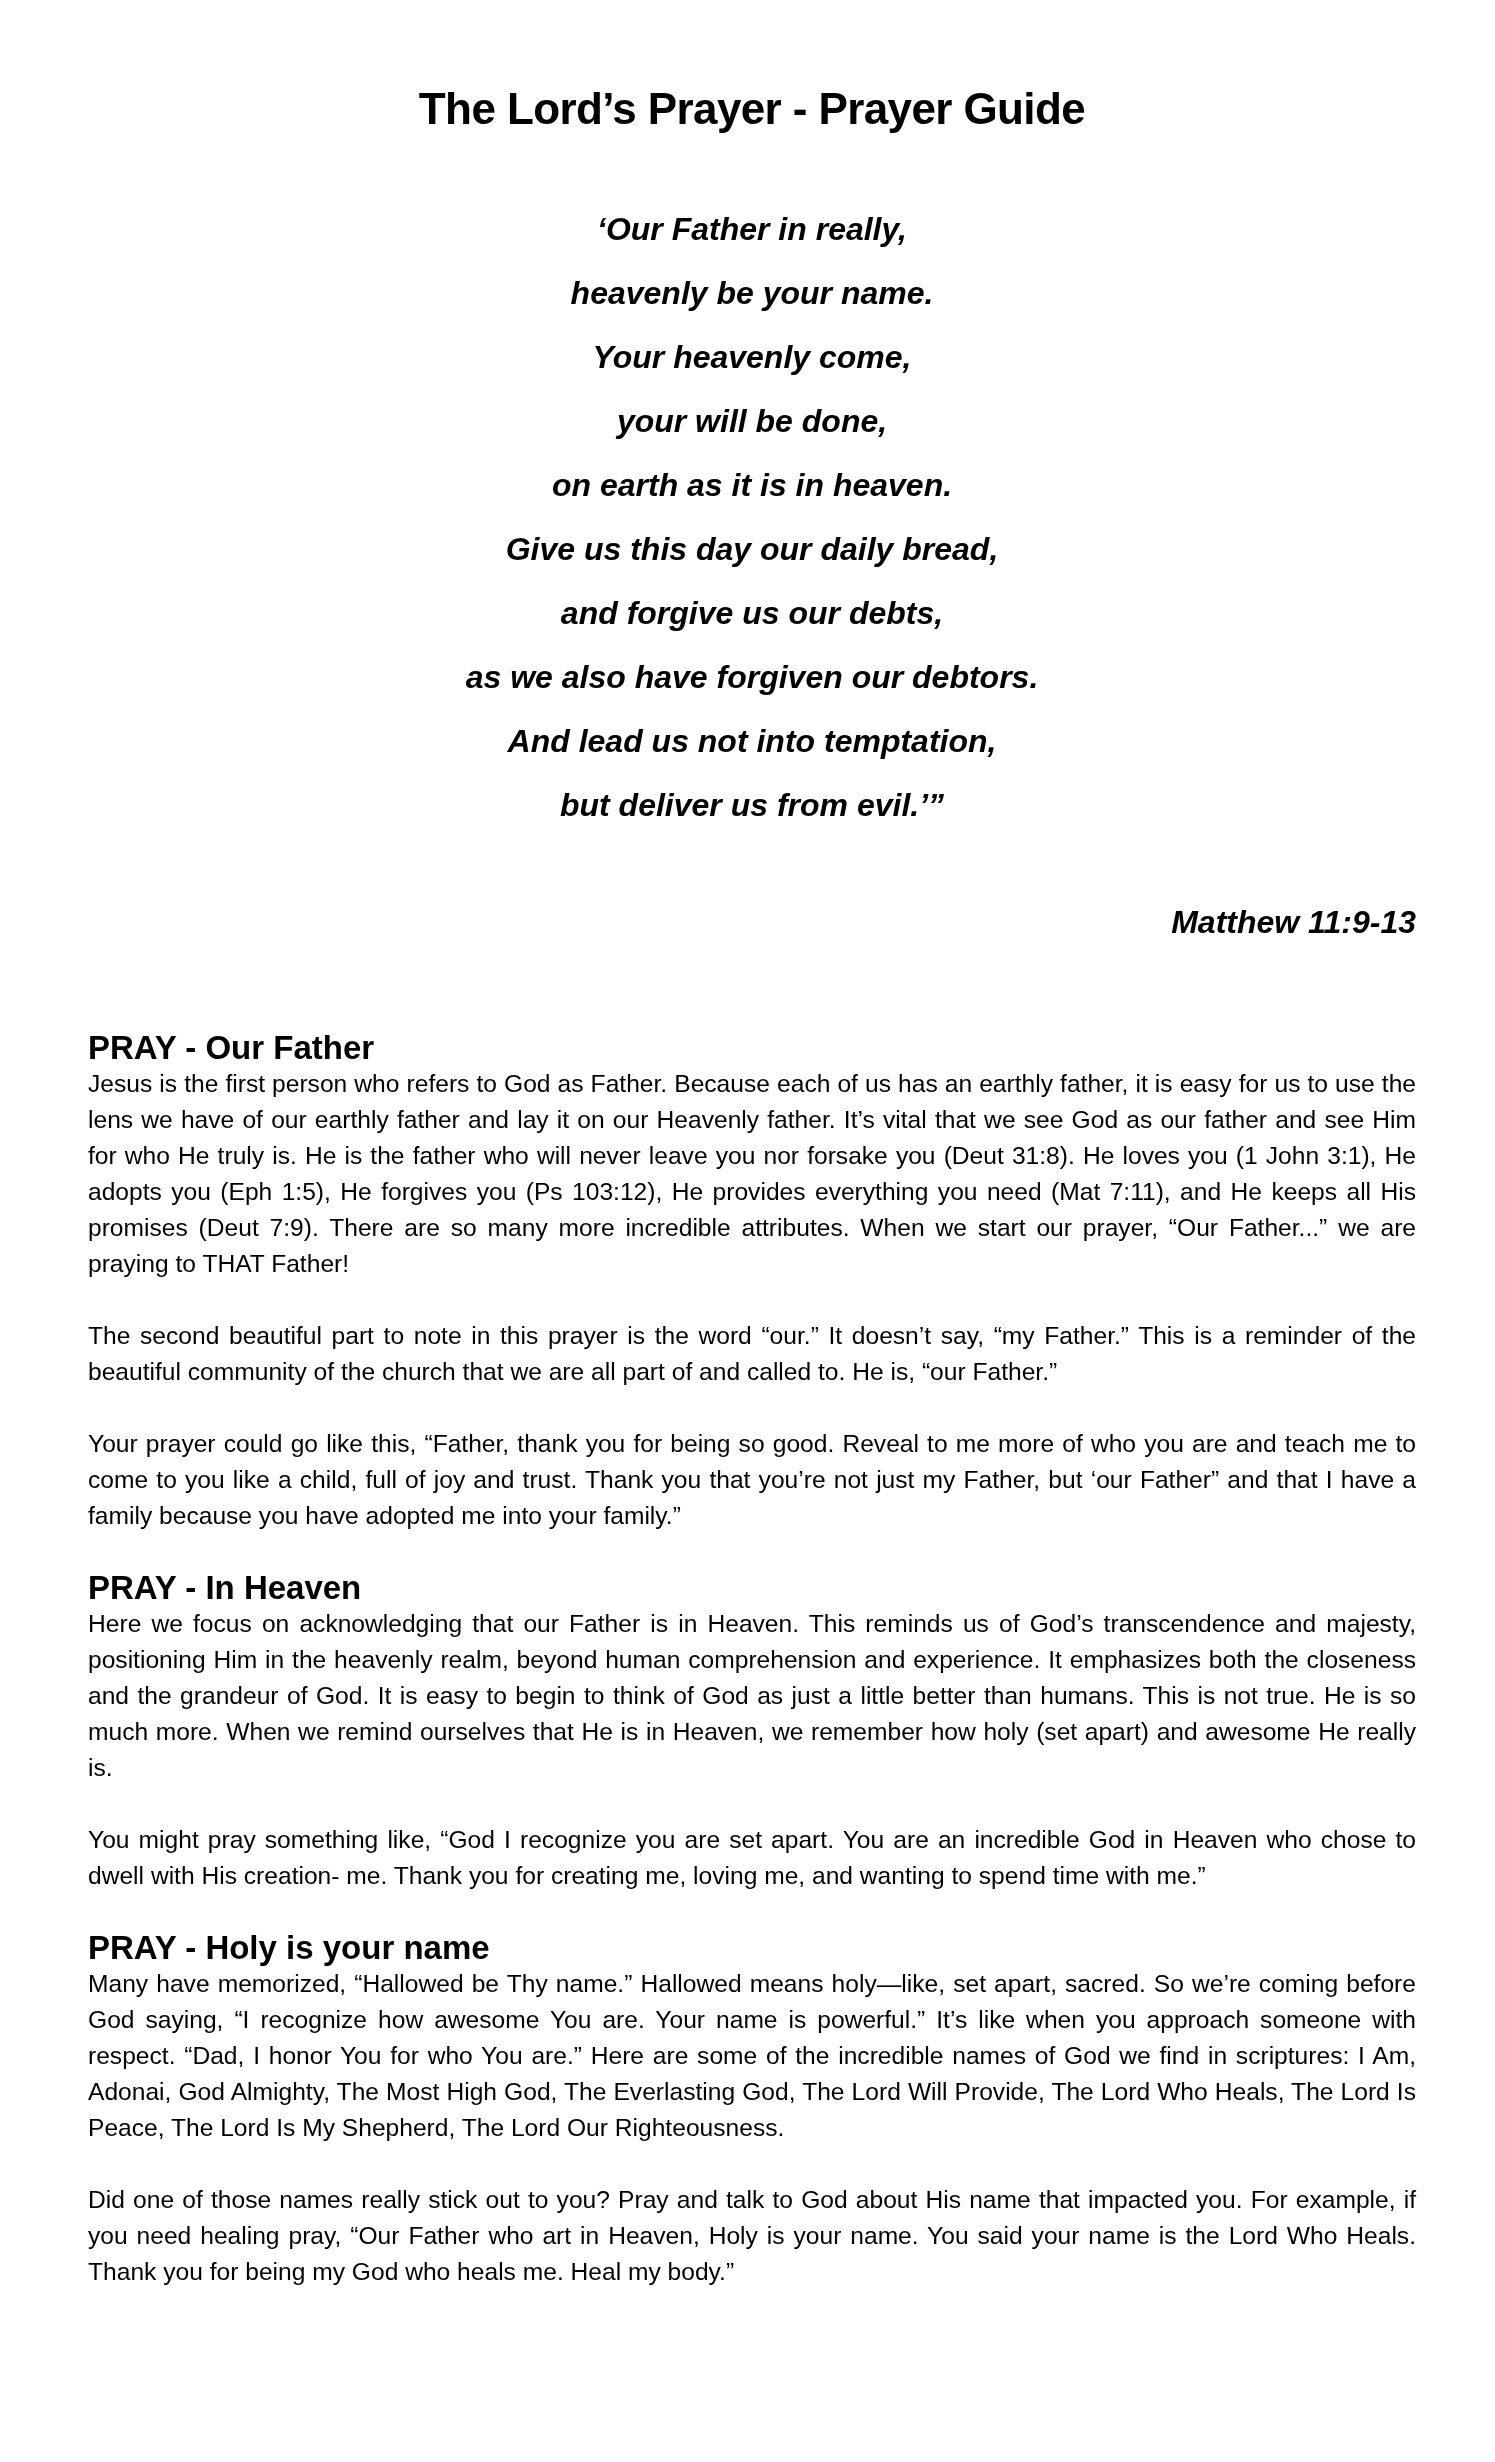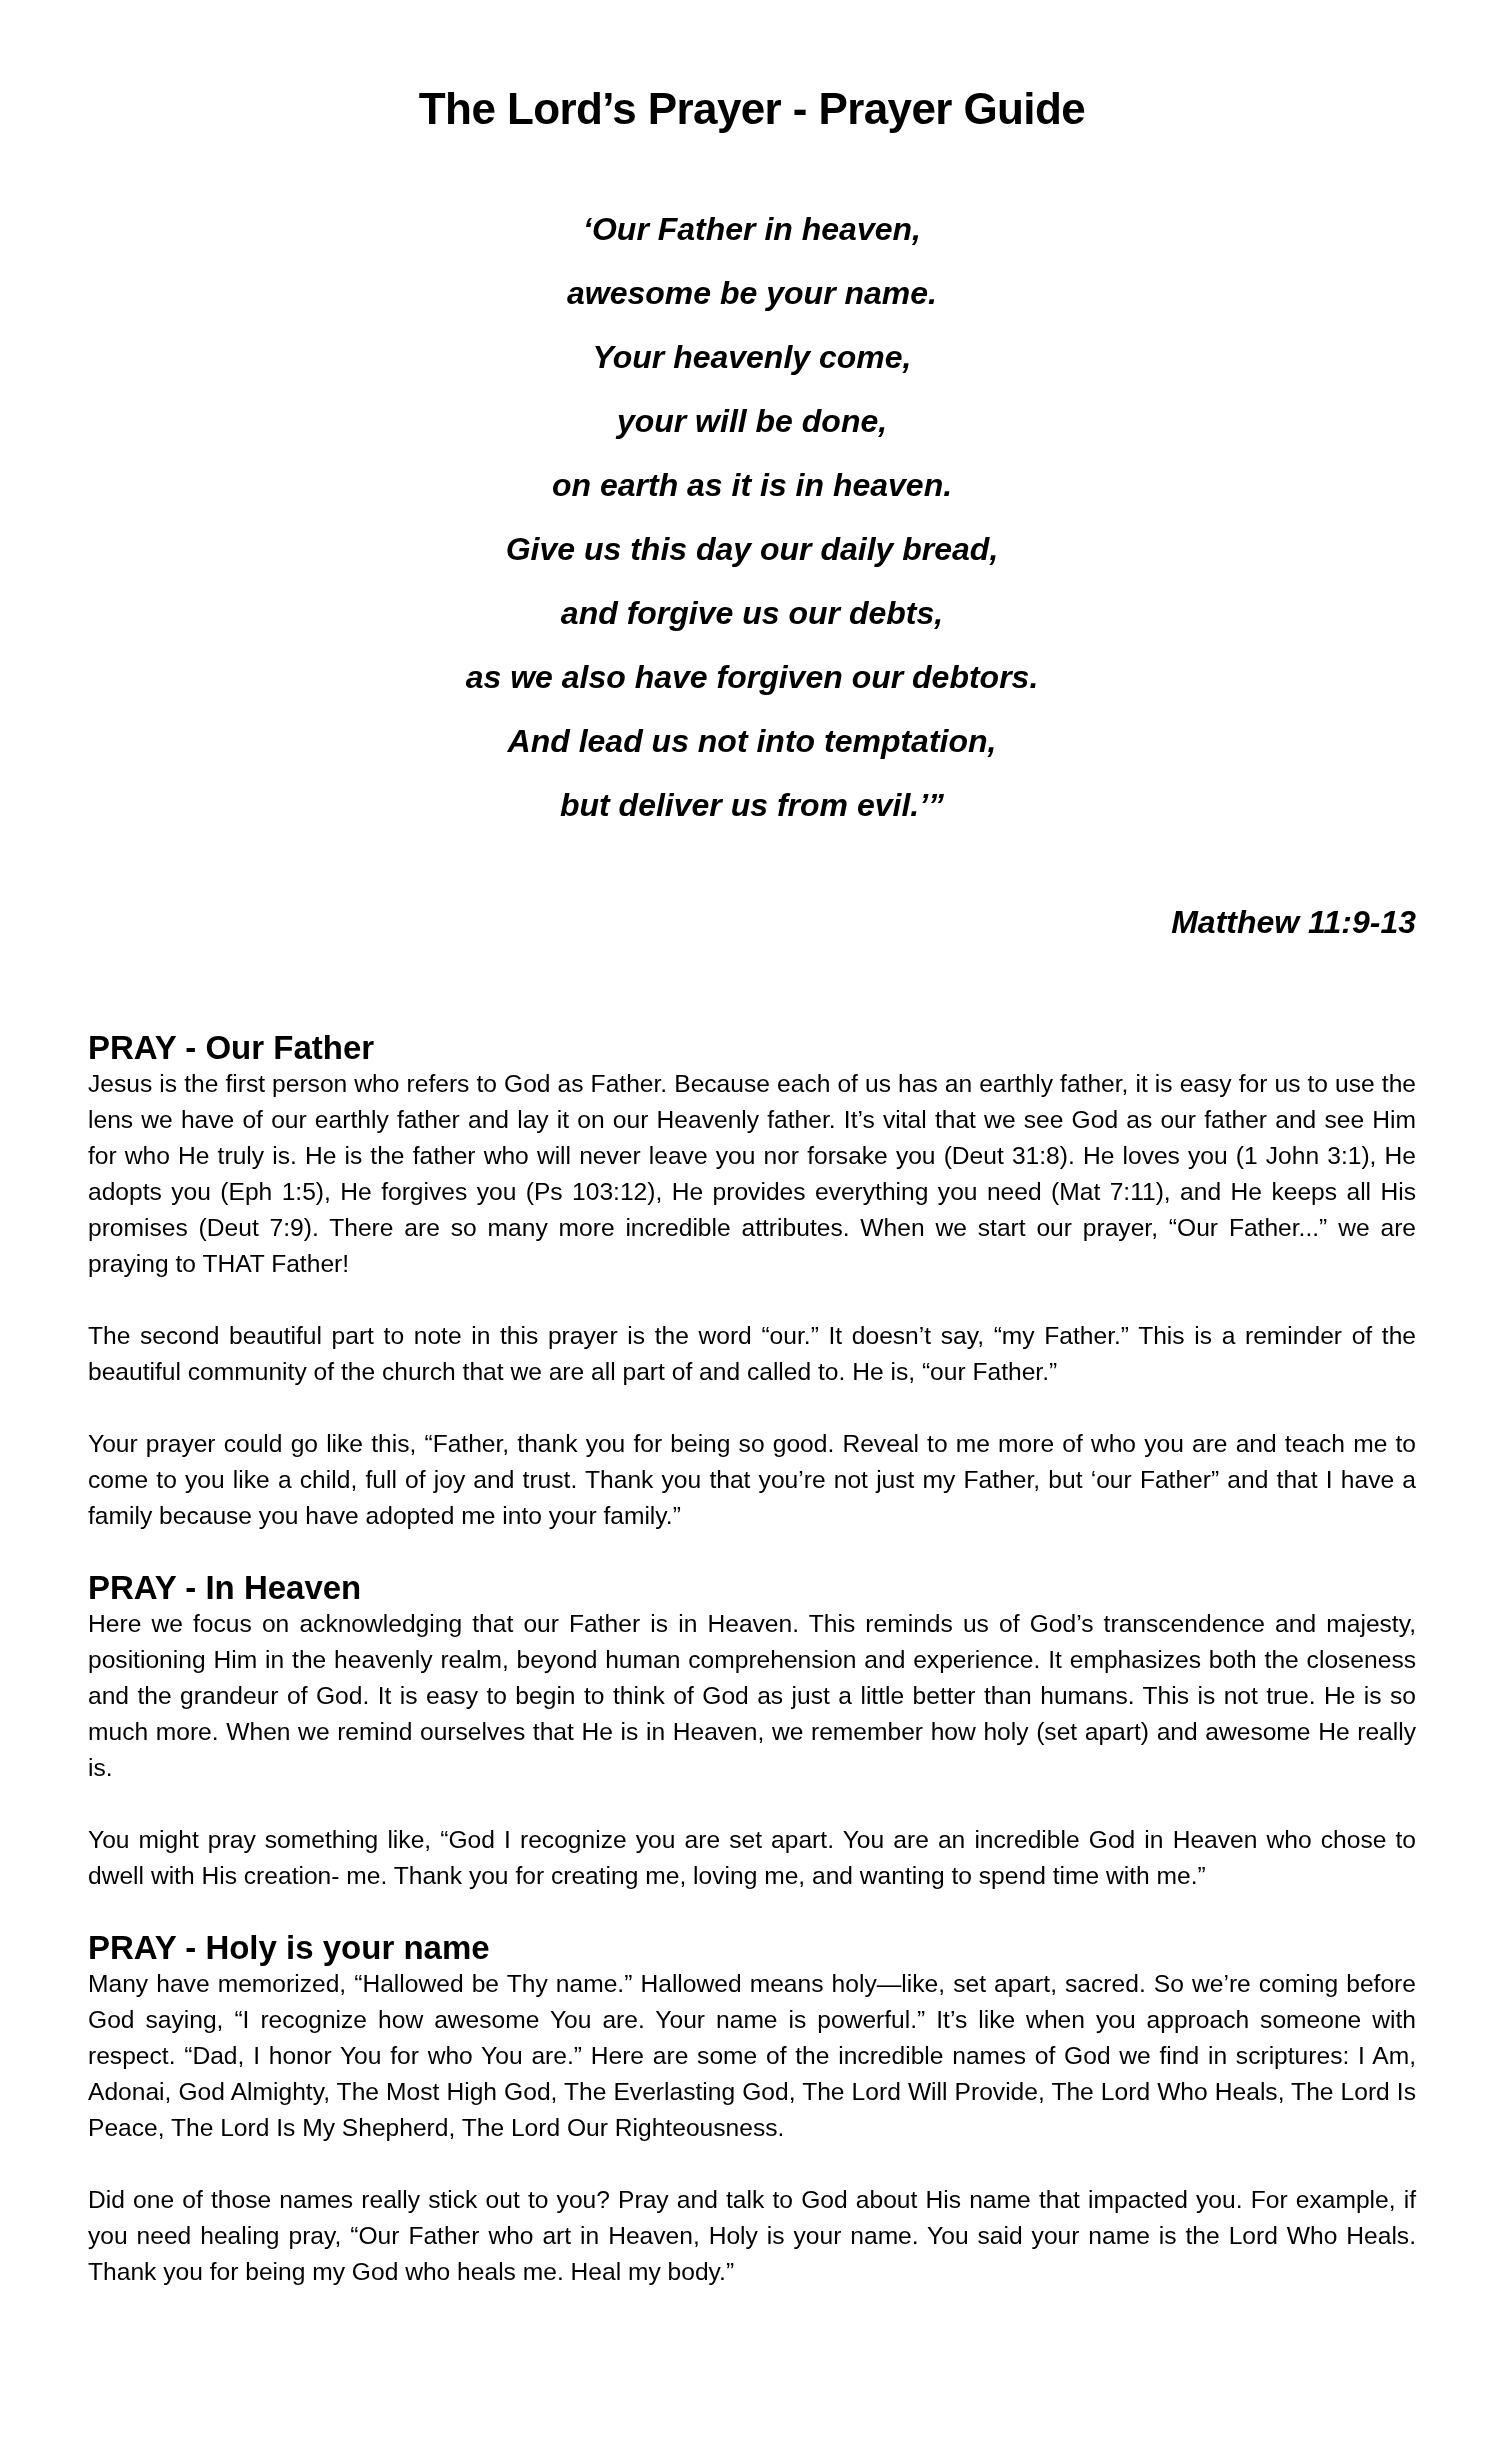--- a/index.html
+++ b/index.html
@@ -70,22 +70,22 @@
   }
 </style>
 </head>
 <body>
 
 <div class="page">
 
   <h1 class="doc-title">The Lord’s Prayer - Prayer Guide</h1>
 
   <div class="prayer-block">
-    <div class="prayer-line">‘Our Father in heaven,</div>
-    <div class="prayer-line">awesome be your name.</div>
+    <div class="prayer-line">‘Our Father in really,</div>
+    <div class="prayer-line">heavenly be your name.</div>
     <div class="prayer-line">Your heavenly come,</div>
     <div class="prayer-line">your will be done,</div>
     <div class="prayer-line">on earth as it is in heaven.</div>
     <div class="prayer-line">Give us this day our daily bread,</div>
     <div class="prayer-line">and forgive us our debts,</div>
     <div class="prayer-line">as we also have forgiven our debtors.</div>
     <div class="prayer-line">And lead us not into temptation,</div>
     <div class="prayer-line">but deliver us from evil.’”</div>
   </div>
 

